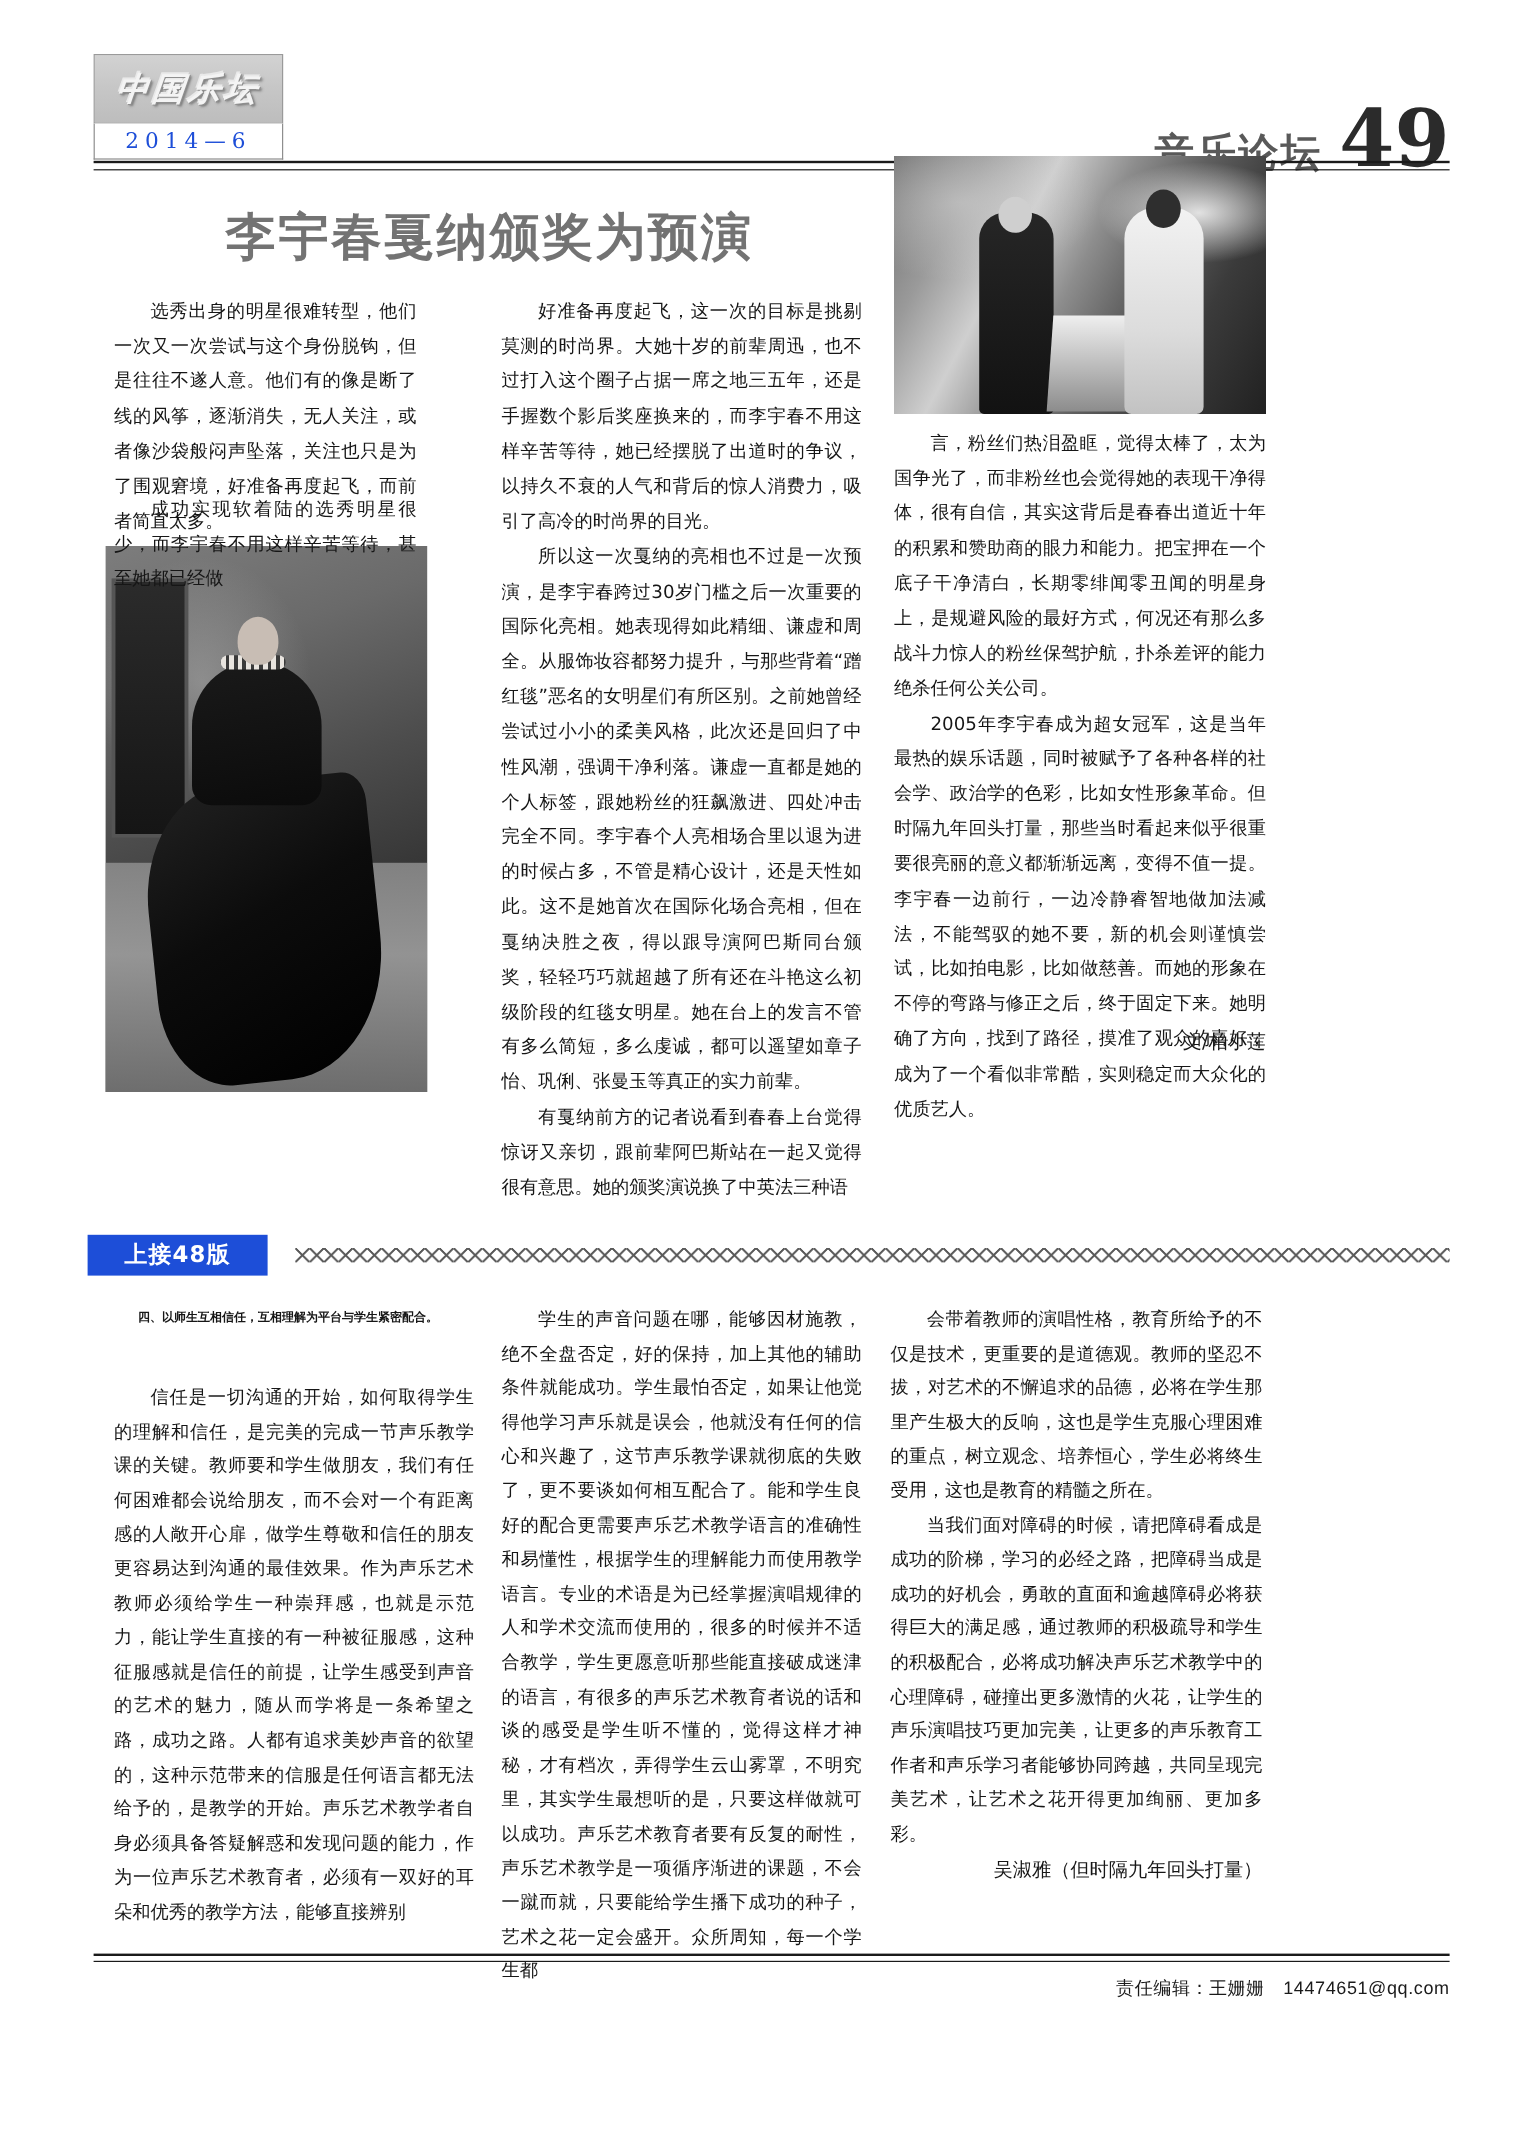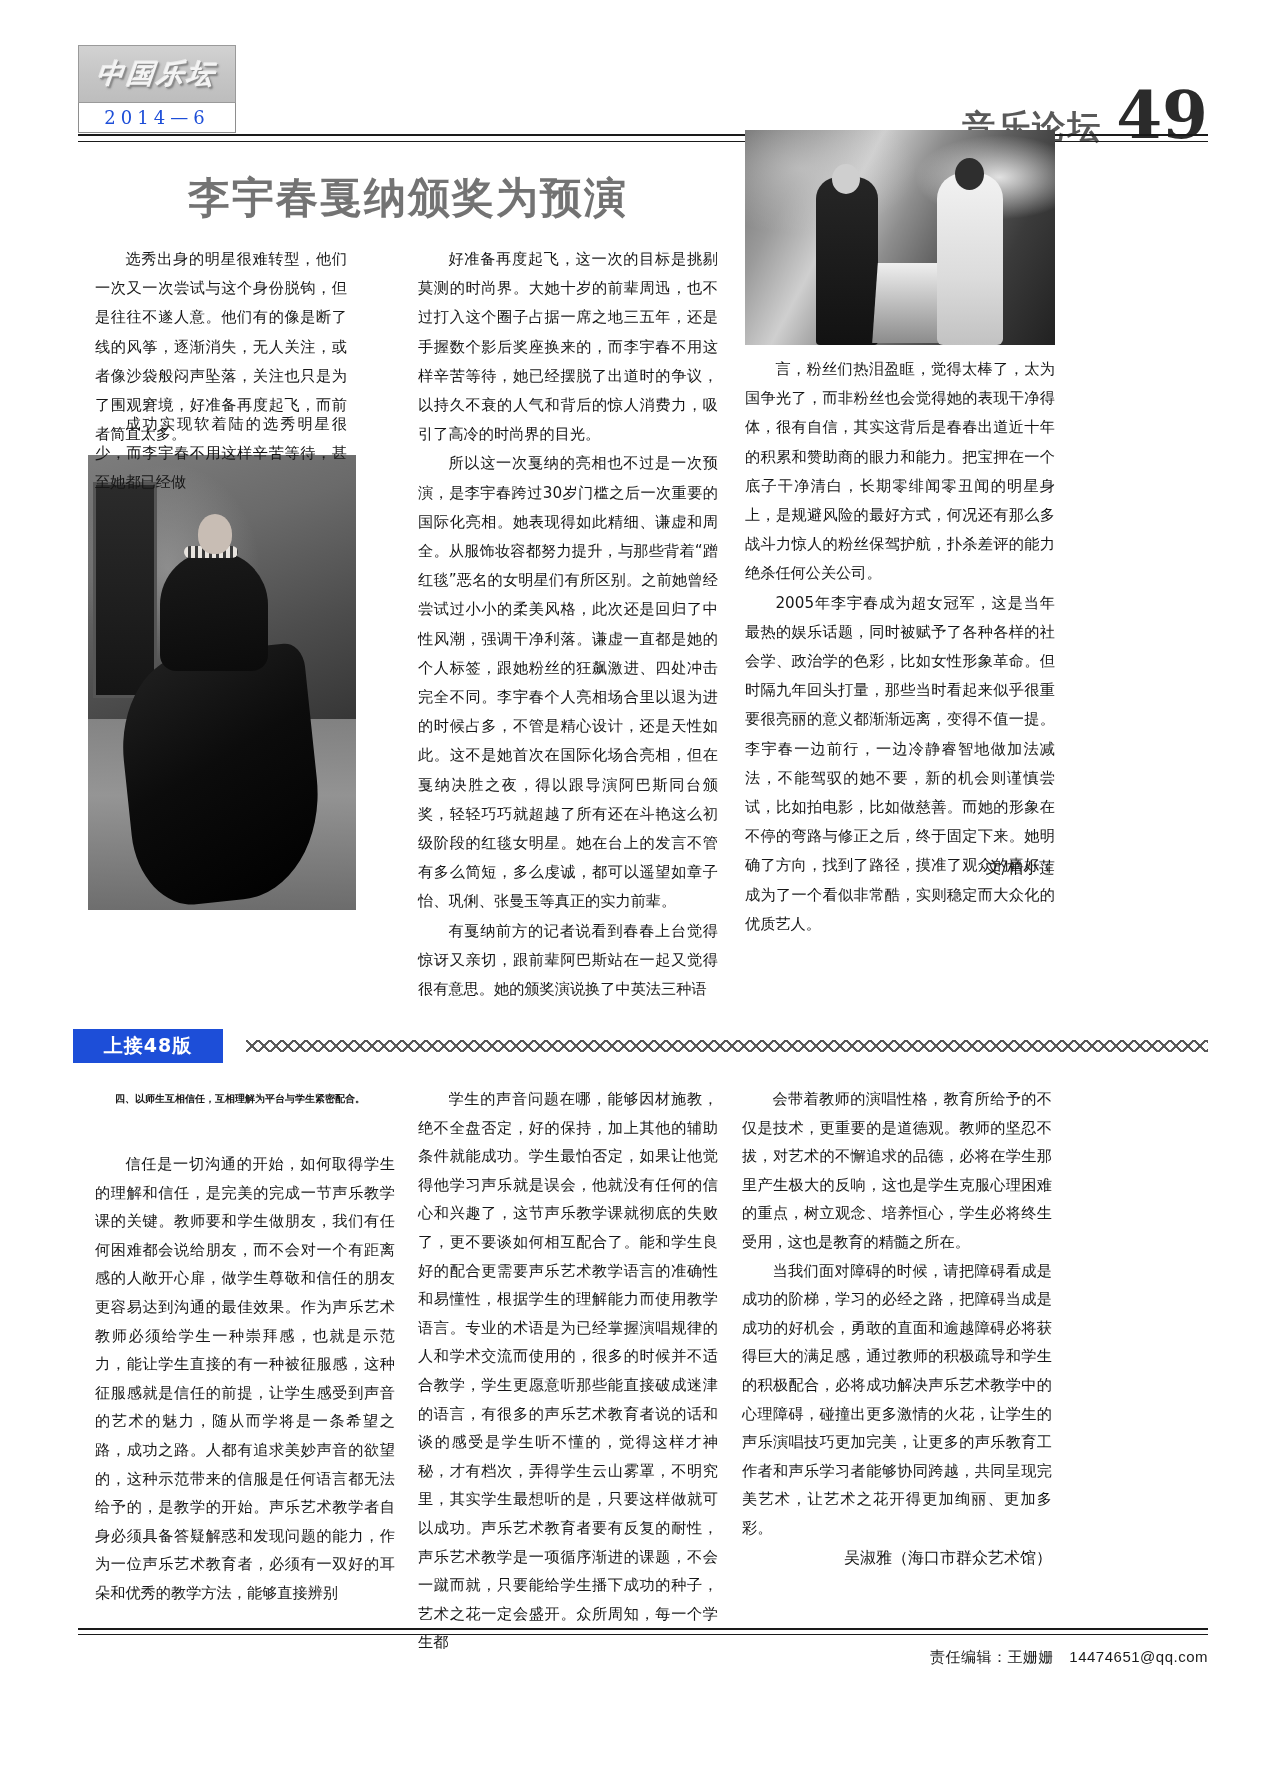--- a/index.html
+++ b/index.html
@@ -372,21 +372,21 @@
 
   <div class="col tight" style="left:418px; top:1085px; width:300px;">
     <p>学生的声音问题在哪，能够因材施教，绝不全盘否定，好的保持，加上其他的辅助条件就能成功。学生最怕否定，如果让他觉得他学习声乐就是误会，他就没有任何的信心和兴趣了，这节声乐教学课就彻底的失败了，更不要谈如何相互配合了。能和学生良好的配合更需要声乐艺术教学语言的准确性和易懂性，根据学生的理解能力而使用教学语言。专业的术语是为已经掌握演唱规律的人和学术交流而使用的，很多的时候并不适合教学，学生更愿意听那些能直接破成迷津的语言，有很多的声乐艺术教育者说的话和谈的感受是学生听不懂的，觉得这样才神秘，才有档次，弄得学生云山雾罩，不明究里，其实学生最想听的是，只要这样做就可以成功。声乐艺术教育者要有反复的耐性，声乐艺术教学是一项循序渐进的课题，不会一蹴而就，只要能给学生播下成功的种子，艺术之花一定会盛开。众所周知，每一个学生都</p>
   </div>
 
   <div class="col tight" style="left:742px; top:1085px; width:310px;">
     <p>会带着教师的演唱性格，教育所给予的不仅是技术，更重要的是道德观。教师的坚忍不拔，对艺术的不懈追求的品德，必将在学生那里产生极大的反响，这也是学生克服心理困难的重点，树立观念、培养恒心，学生必将终生受用，这也是教育的精髓之所在。</p>
     <p>当我们面对障碍的时候，请把障碍看成是成功的阶梯，学习的必经之路，把障碍当成是成功的好机会，勇敢的直面和逾越障碍必将获得巨大的满足感，通过教师的积极疏导和学生的积极配合，必将成功解决声乐艺术教学中的心理障碍，碰撞出更多激情的火花，让学生的声乐演唱技巧更加完美，让更多的声乐教育工作者和声乐学习者能够协同跨越，共同呈现完美艺术，让艺术之花开得更加绚丽、更加多彩。</p>
   </div>
 
-  <div class="byline" style="left:742px; top:1548px; width:310px;">吴淑雅（海口市群众艺术馆）</div>
+  <div class="byline" style="left:742px; top:1548px; width:310px;">吴淑雅（但时隔九年回头打量）</div>
 
   <div class="rule-bottom"></div>
   <div class="footer">
     <span>责任编辑：王姗姗</span>
     <span class="email">14474651@qq.com</span>
   </div>
 
 </div>
 
 </body></html>

